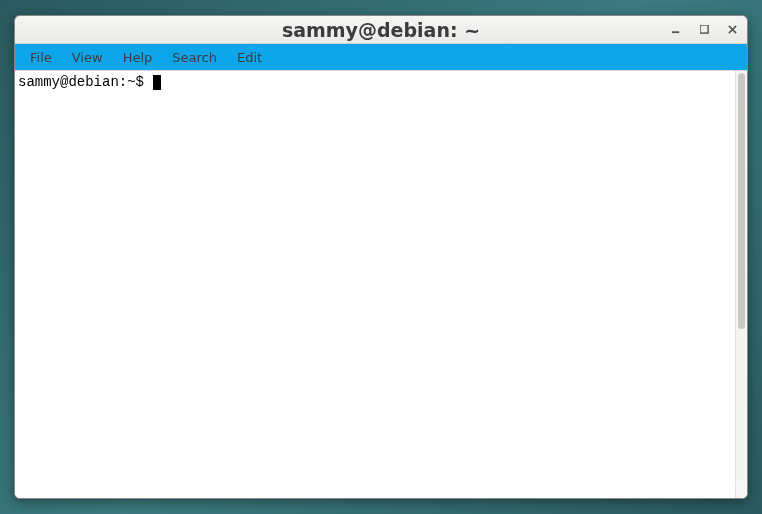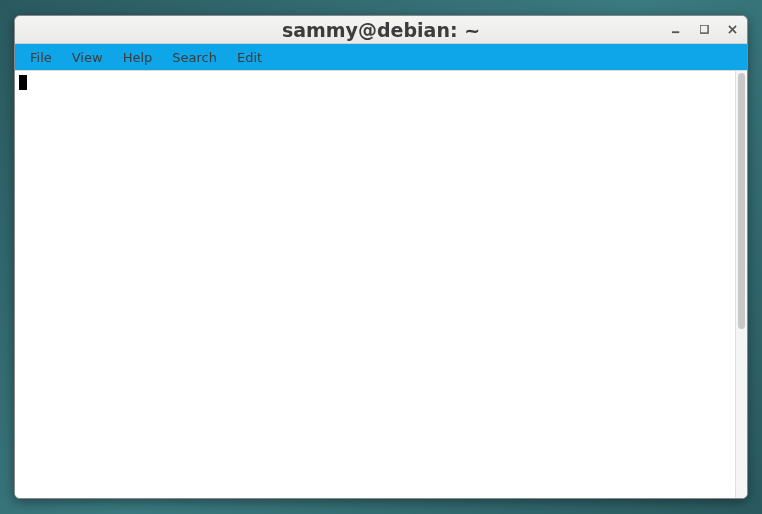--- a/index.html
+++ b/index.html
@@ -163,21 +163,21 @@
 
   <div class="menubar">
     <div class="menu-item">File</div>
     <div class="menu-item">View</div>
     <div class="menu-item">Help</div>
     <div class="menu-item">Search</div>
     <div class="menu-item">Edit</div>
   </div>
 
   <div class="terminal-area">
-    <div class="terminal-content"><span class="cursor"></span></div>
+    <div class="terminal-content"><span class="prompt-line">sammy@debian:~$ </span><span class="cursor"></span></div>
     <div class="scrollbar">
       <div class="scrollbar-thumb"></div>
     </div>
   </div>
 
 </div>
 
 <div class="watermark">youcl.com</div>
 
 </body></html>

